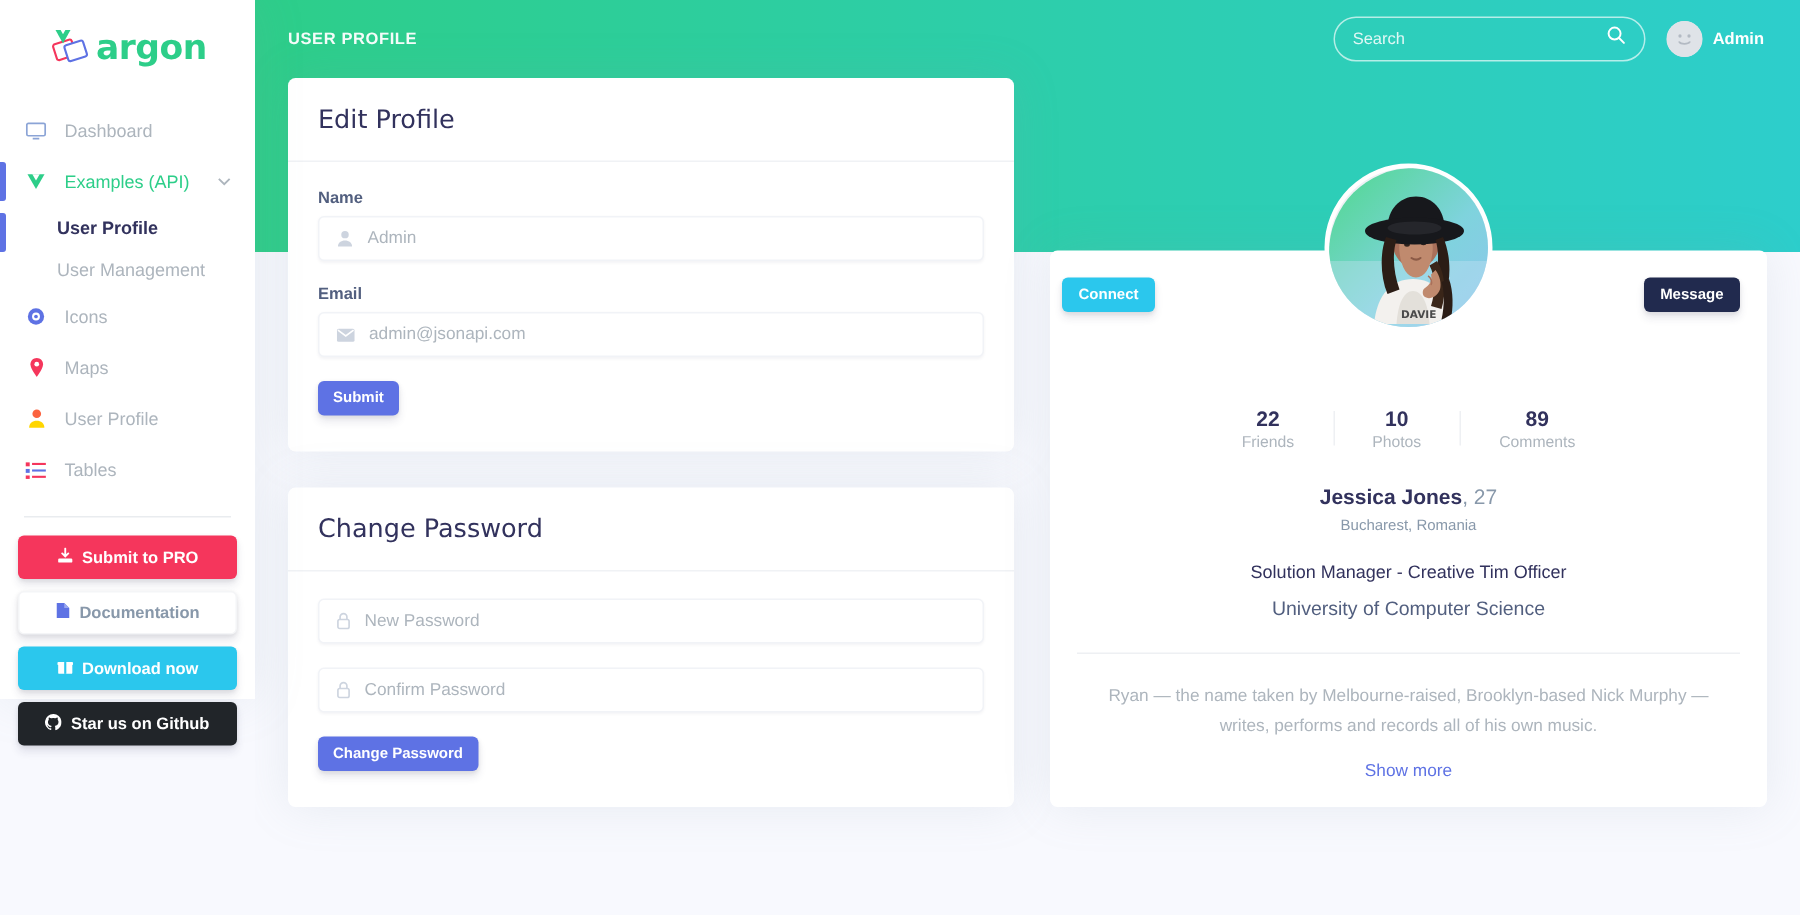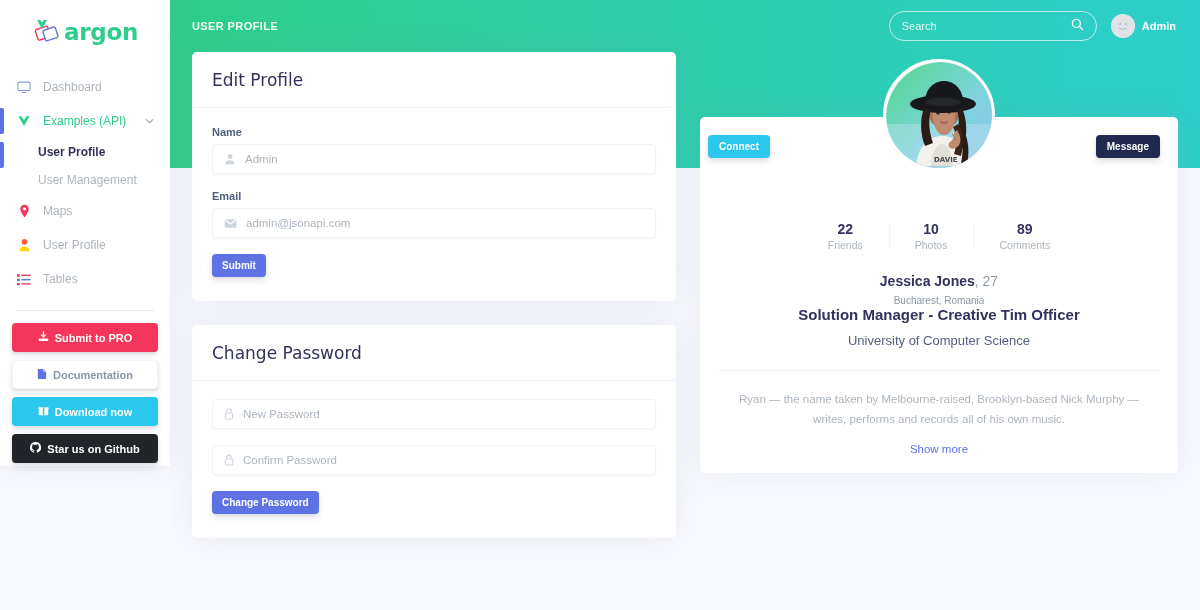--- a/index.html
+++ b/index.html
@@ -84,21 +84,21 @@
     font-size: 11px; width: 100%; font-family: inherit;
   }
   .searchbox input::placeholder { color: rgba(255,255,255,.85); }
   .user-block { display: flex; align-items: center; gap: 7px; cursor: pointer; }
   .avatar-sm {
     width: 24px; height: 24px; border-radius: 50%; background: #e3e6ea;
     display: flex; align-items: center; justify-content: center; overflow: hidden;
   }
   .user-name { color: #fff; font-size: 11px; font-weight: 700; }
 
-  .content { position: relative; z-index: 4; padding: 0 22px; display: flex; gap: 24px; align-items: center; }
+  .content { position: relative; z-index: 4; padding: 0 22px; display: flex; gap: 24px; align-items: flex-end; }
   .col-left { width: 484px; flex: 0 0 484px; display: flex; flex-direction: column; gap: 24px; }
   .col-right { flex: 1; }
 
   .card {
     background: #fff; border-radius: 5px;
     box-shadow: 0 0 2rem 0 rgba(136,152,170,.15);
   }
   .card-header { padding: 18px 20px 17px 20px; border-bottom: 1px solid #f0f2f5; }
   .card-title { font-size: 17px; color: #32325d; font-weight: 400; font-family: "DejaVu Sans", sans-serif; }
   .card-body { padding: 18px 20px 24px 20px; }
@@ -149,21 +149,21 @@
     width: 1px; background: #eef0f3;
   }
   .stat-num { font-size: 14px; font-weight: 700; color: #32325d; line-height: 1.35; }
   .stat-label { font-size: 10.5px; color: #adb5bd; }
 
   .prof-info { text-align: center; margin-top: 22px; }
   .prof-name { font-size: 14px; color: #32325d; }
   .prof-name b { font-weight: 700; }
   .prof-name span.age { color: #8898aa; font-weight: 400; }
   .prof-loc { font-size: 10px; color: #8898aa; margin-top: 6px; }
-  .prof-job { font-size: 15px; color: #32325d; font-weight: 700; }
+  .prof-job { font-size: 12px; color: #32325d; font-weight: 400; margin-top: 18px; }
   .prof-edu { font-size: 13px; color: #525f7f; margin-top: 10px; }
 
   .hr { height: 1px; background: #eef0f3; margin: 22px 18px 0 18px; }
   .bio {
     text-align: center; font-size: 11.5px; color: #adb5bd;
     line-height: 1.75; padding: 18px 30px 0 30px;
   }
   .showmore {
     display: block; text-align: center; margin-top: 14px;
     font-size: 11.5px; color: #5e72e4; text-decoration: none; cursor: pointer;
@@ -219,20 +219,30 @@
               <path d="M1 1l4 4 4-4"></path>
             </svg>
         </span>
       </div>
 
       <div class="subnav">
         <a class="subnav-item active">User Profile</a>
         <a class="subnav-item">User Management</a>
       </div>
 
+      <div class="nav-item">
+        <span class="ic">
+          <svg width="14" height="14" viewBox="0 0 16 16">
+            <circle cx="8" cy="8" r="6.2" fill="#5e72e4"></circle>
+              <circle cx="8" cy="8" r="3" fill="#fff"></circle>
+              <circle cx="8" cy="8" r="1.4" fill="#5e72e4"></circle>
+          </svg>
+        </span>
+        <span>Icons</span>
+      </div>
 
       <div class="nav-item">
         <span class="ic">
           <svg width="13" height="14" viewBox="0 0 14 16">
             <path d="M7 .8C4.3.8 2.2 2.9 2.2 5.6 2.2 9.2 7 15.2 7 15.2s4.8-6 4.8-9.6C11.8 2.9 9.7.8 7 .8z" fill="#f5365c"></path>
             <circle cx="7" cy="5.5" r="1.8" fill="#fff"></circle>
           </svg>
         </span>
         <span>Maps</span>
       </div>

